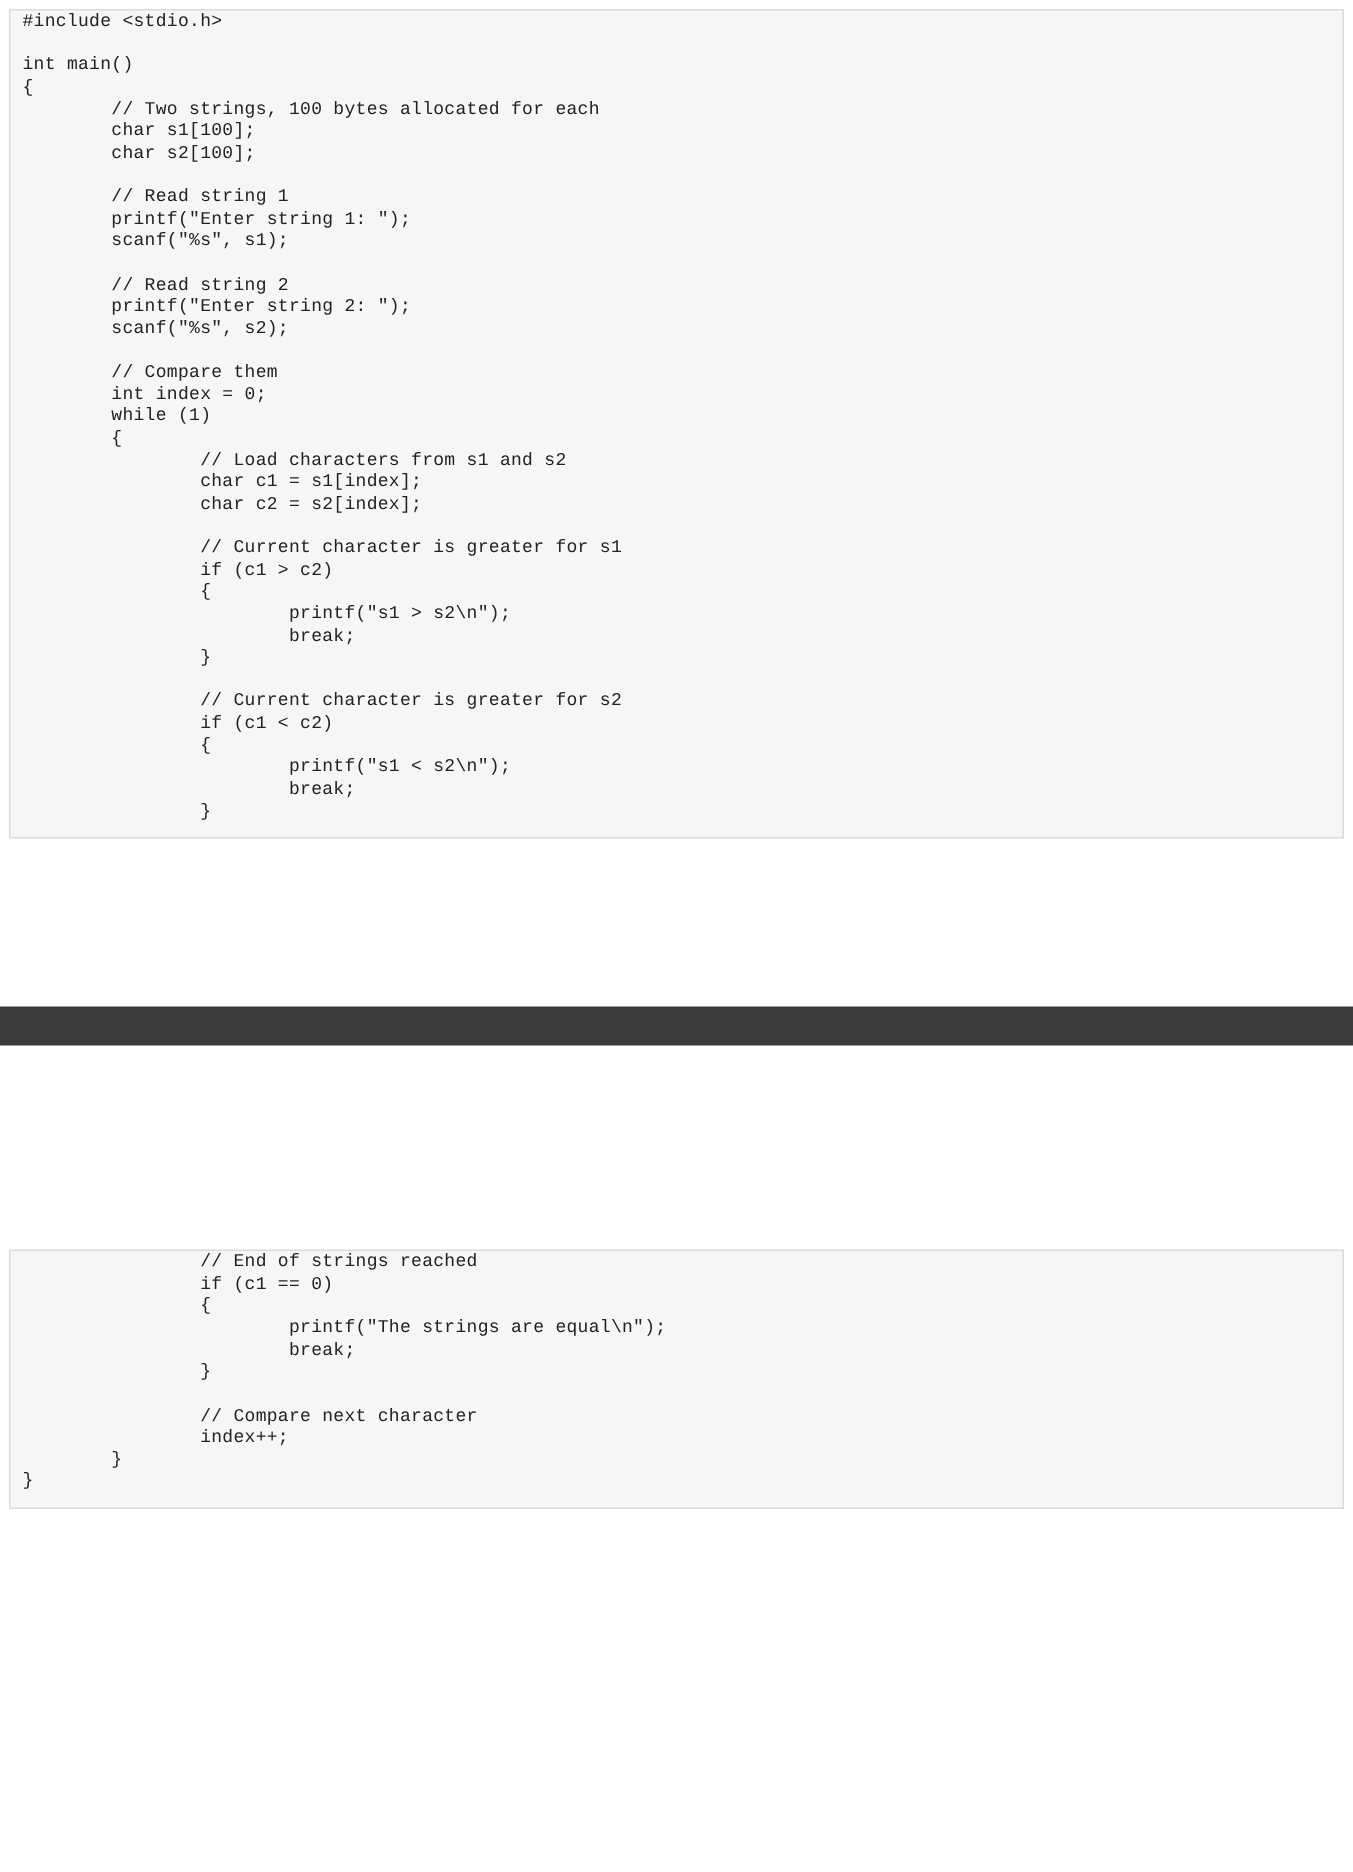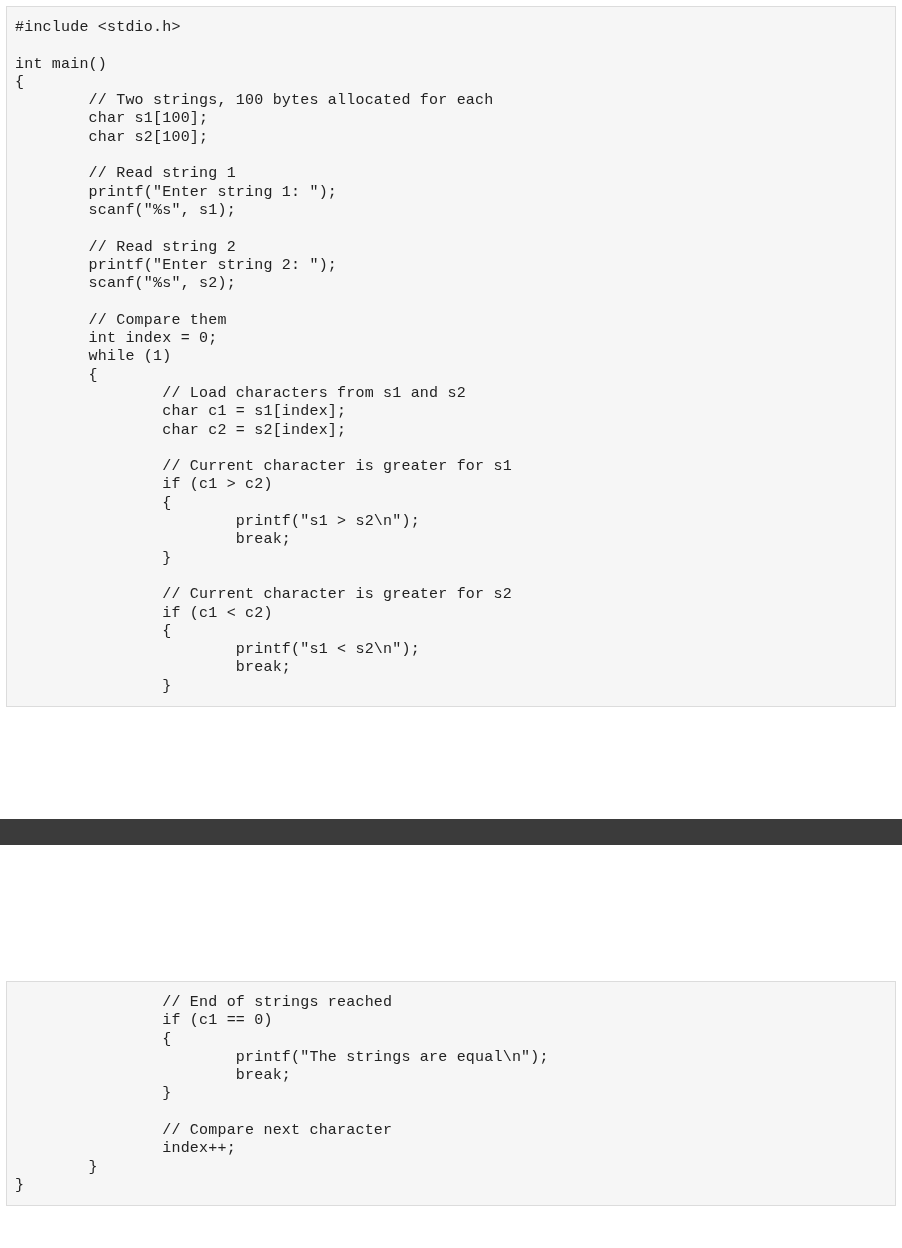--- a/index.html
+++ b/index.html
@@ -9,25 +9,25 @@
     font-family: "Courier New", Courier, monospace;
   }
   .page {
     width: 902px;
     box-sizing: border-box;
     padding: 6px;
   }
   .code-block {
     background: #f6f6f6;
     border: 1px solid #dcdcdc;
-    padding: 12px 8px 10px 8px;
+    padding: 0 8px 10px 8px;
     box-sizing: border-box;
     white-space: pre;
     font-family: "Courier New", Courier, monospace;
-    font-size: 15px;
+    font-size: 12px;
     line-height: 1.22;
     color: #222;
     letter-spacing: 0.2px;
     overflow: hidden;
   }
   .separator {
     height: 26px;
     background: #3b3b3b;
     margin: 106px 0 0 0;
   }

